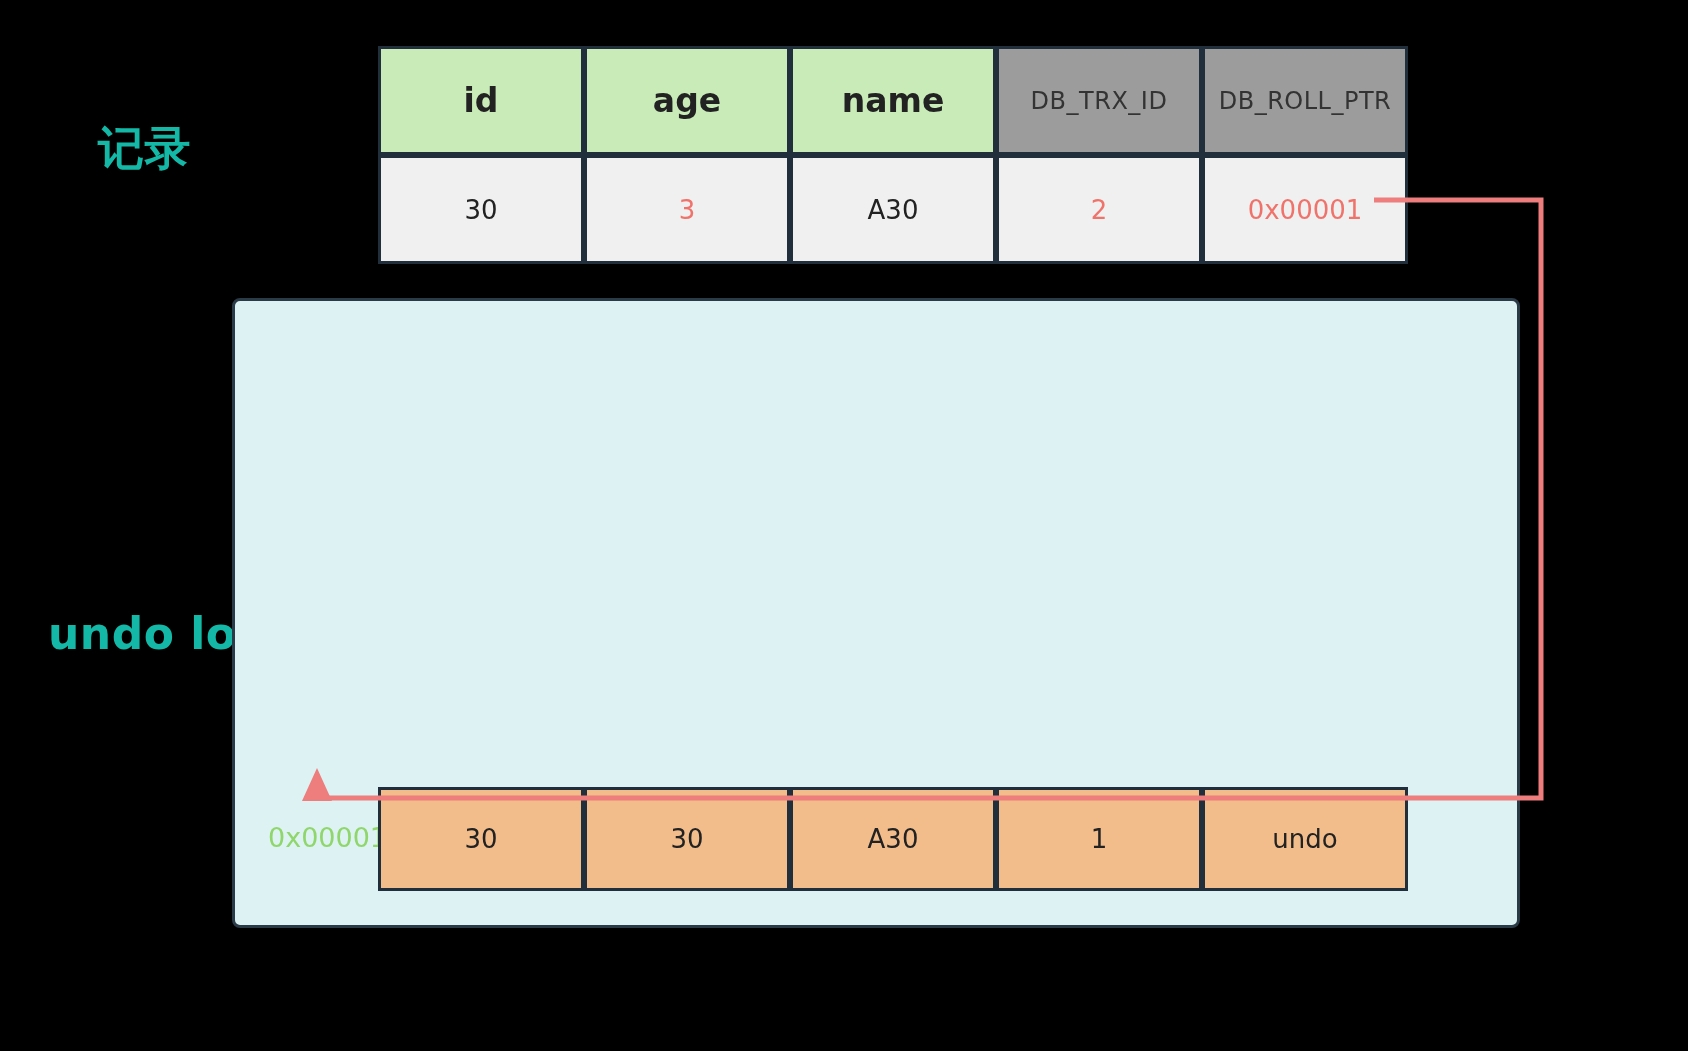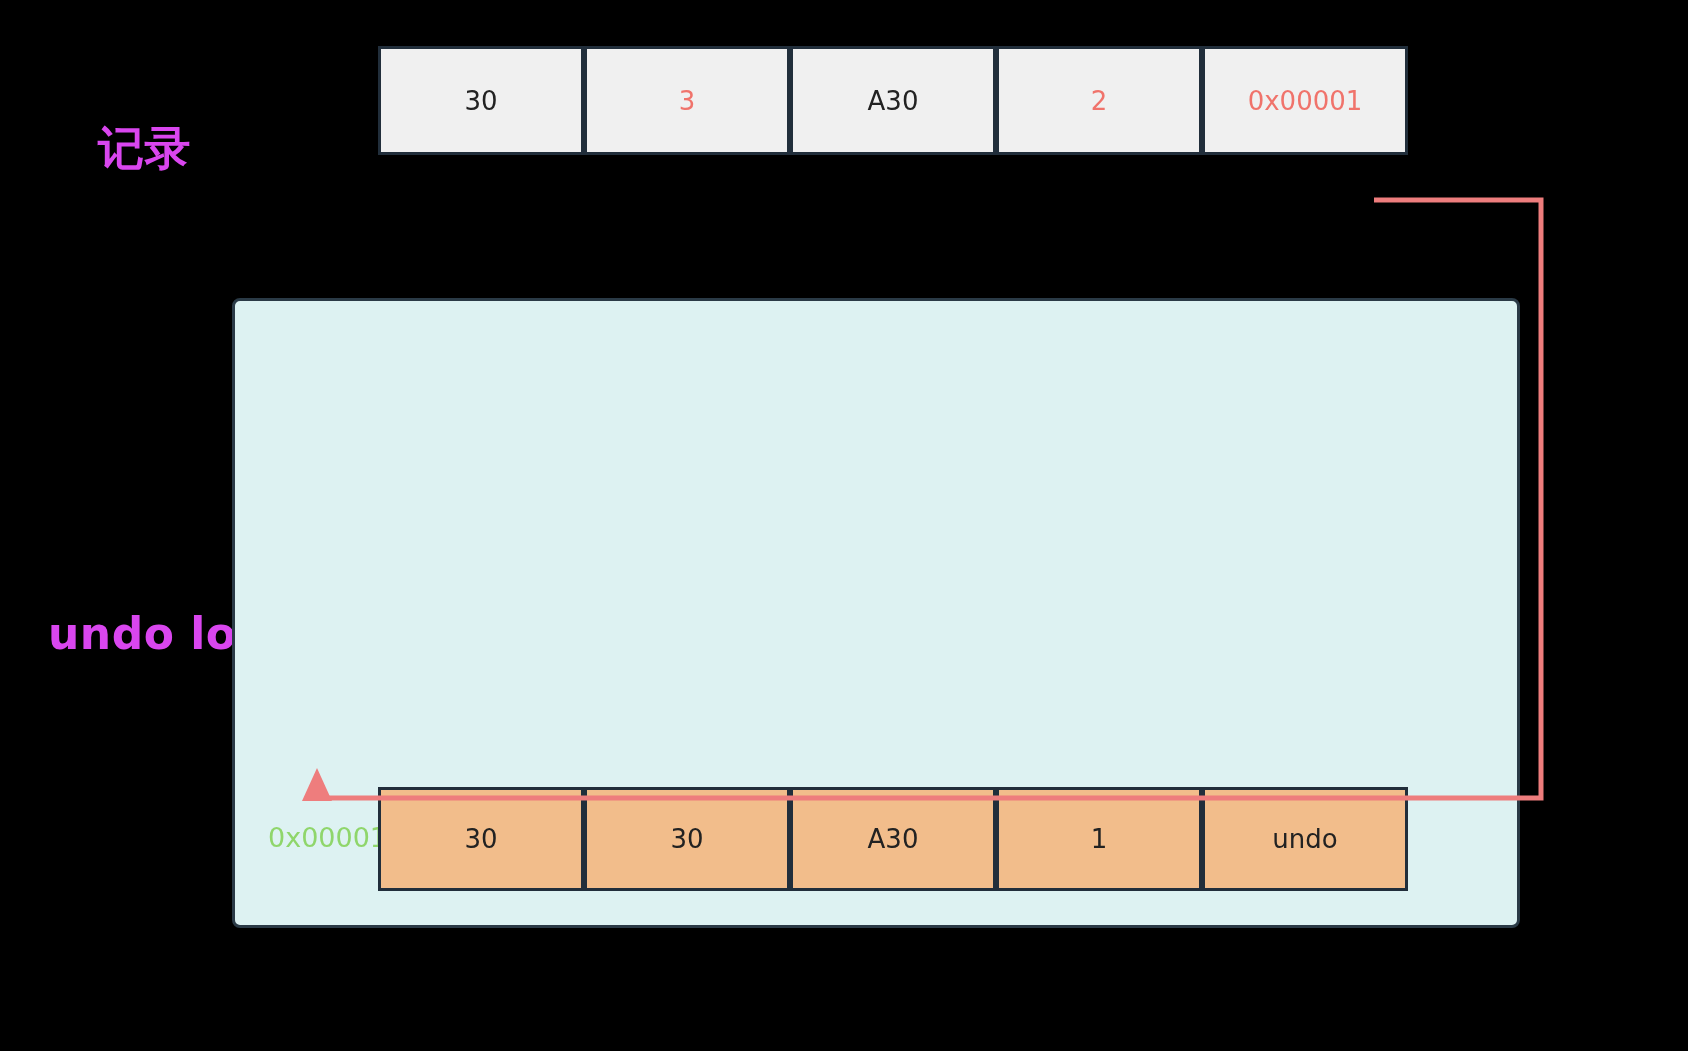--- a/index.html
+++ b/index.html
@@ -11,21 +11,21 @@
     width: 1688px;
     height: 1051px;
     position: relative;
     overflow: hidden;
     font-family: "DejaVu Sans", "Liberation Sans", sans-serif;
   }
 
   
   .side-label {
     position: absolute;
-    color: #d946ef;
+    color: #14b8a6;
     font-weight: bold;
     letter-spacing: 0.5px;
     white-space: nowrap;
     text-align: right;
   }
   #label-record {
     left: 98px;
     top: 118px;
     font-size: 46px;
   }
@@ -129,20 +129,27 @@
 </style>
 </head>
 <body>
 
 <div id="label-record" class="side-label">记录</div>
 
 <div id="label-undolog" class="side-label">undo log</div>
 
 <table id="record-table">
   <tbody>
+      <tr>
+    <td class="th-green">id</td>
+    <td class="th-green">age</td>
+    <td class="th-green">name</td>
+    <td class="th-gray">DB_TRX_ID</td>
+    <td class="th-gray">DB_ROLL_PTR</td>
+  </tr>
   <tr>
     <td class="td-val">30</td>
     <td class="td-val changed">3</td>
     <td class="td-val">A30</td>
     <td class="td-val changed">2</td>
     <td class="td-val changed">0x00001</td>
   </tr>
 </tbody>
   </table>
 

